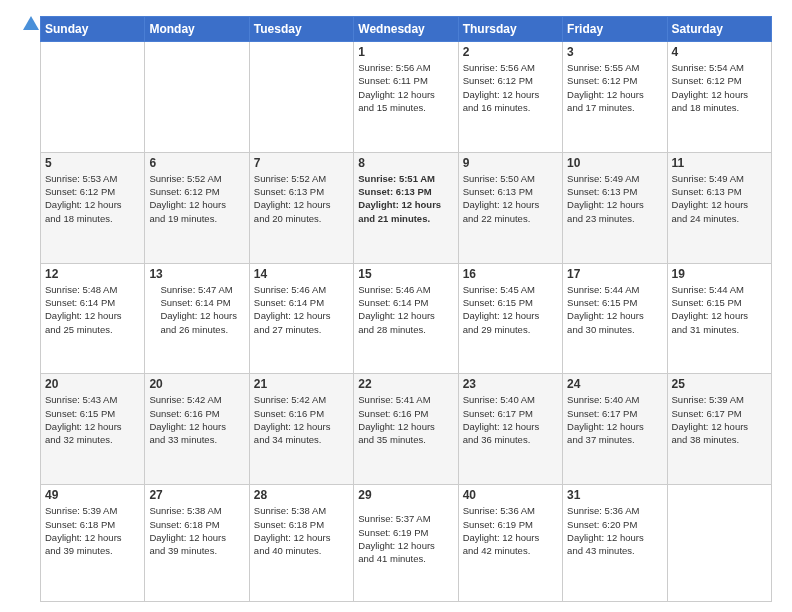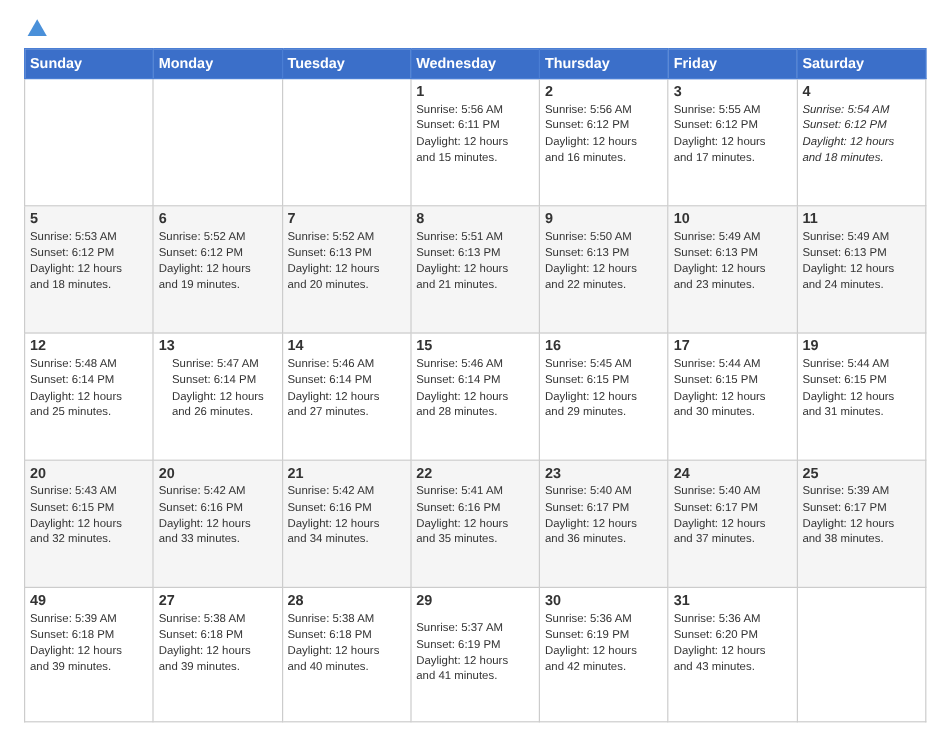--- a/index.html
+++ b/index.html
@@ -8,21 +8,21 @@
       background: #fff;
       width: 792px;
       height: 612px;
       overflow: hidden;
     }
     .page {
       width: 792px;
       height: 612px;
       padding: 16px 20px 10px 20px;
       display: flex;
-      flex-direction: column;
+      flex-direction: row;
     }
     .header {
       display: flex;
       justify-content: space-between;
       align-items: flex-start;
       margin-bottom: 10px;
     }
     .logo {
       display: flex;
       flex-direction: column;
@@ -139,21 +139,21 @@
           </td>
           <td>
             <span class="day-num">3</span>
             <div class="day-info" style="white-space: pre-line;">Sunrise: 5:55 AM
 Sunset: 6:12 PM
 Daylight: 12 hours
 and 17 minutes.</div>
           </td>
           <td>
             <span class="day-num">4</span>
-            <div class="day-info" style="white-space: pre-line; font-style: italic;">Sunrise: 5:54 AM
+            <div class="day-info" style="white-space: pre-line;">Sunrise: 5:54 AM
 Sunset: 6:12 PM
 Daylight: 12 hours
 and 18 minutes.</div>
           </td>
         </tr>
         <tr class="alt-row">
           <td>
             <span class="day-num">5</span>
             <div class="day-info" style="white-space: pre-line;">Sunrise: 5:53 AM
 Sunset: 6:12 PM
@@ -169,21 +169,21 @@
           </td>
           <td>
             <span class="day-num">7</span>
             <div class="day-info" style="white-space: pre-line;">Sunrise: 5:52 AM
 Sunset: 6:13 PM
 Daylight: 12 hours
 and 20 minutes.</div>
           </td>
           <td>
             <span class="day-num">8</span>
-            <div class="day-info" style="white-space: pre-line;">Sunrise: 5:51 AM
+            <div class="day-info" style="white-space: pre-line; font-weight: bold;">Sunrise: 5:51 AM
 Sunset: 6:13 PM
 Daylight: 12 hours
 and 21 minutes.</div>
           </td>
           <td>
             <span class="day-num">9</span>
             <div class="day-info" style="white-space: pre-line;">Sunrise: 5:50 AM
 Sunset: 6:13 PM
 Daylight: 12 hours
 and 22 minutes.</div>
@@ -328,21 +328,21 @@
 and 40 minutes.</div>
           </td>
           <td>
             <span class="day-num">29</span>
             <div class="day-info" style="white-space: pre-line; margin-top: 10px;">Sunrise: 5:37 AM
 Sunset: 6:19 PM
 Daylight: 12 hours
 and 41 minutes.</div>
           </td>
           <td>
-            <span class="day-num">30</span>
+            <span class="day-num">40</span>
             <div class="day-info" style="white-space: pre-line;">Sunrise: 5:36 AM
 Sunset: 6:19 PM
 Daylight: 12 hours
 and 42 minutes.</div>
           </td>
           <td>
             <span class="day-num">31</span>
             <div class="day-info" style="white-space: pre-line;">Sunrise: 5:36 AM
 Sunset: 6:20 PM
 Daylight: 12 hours

